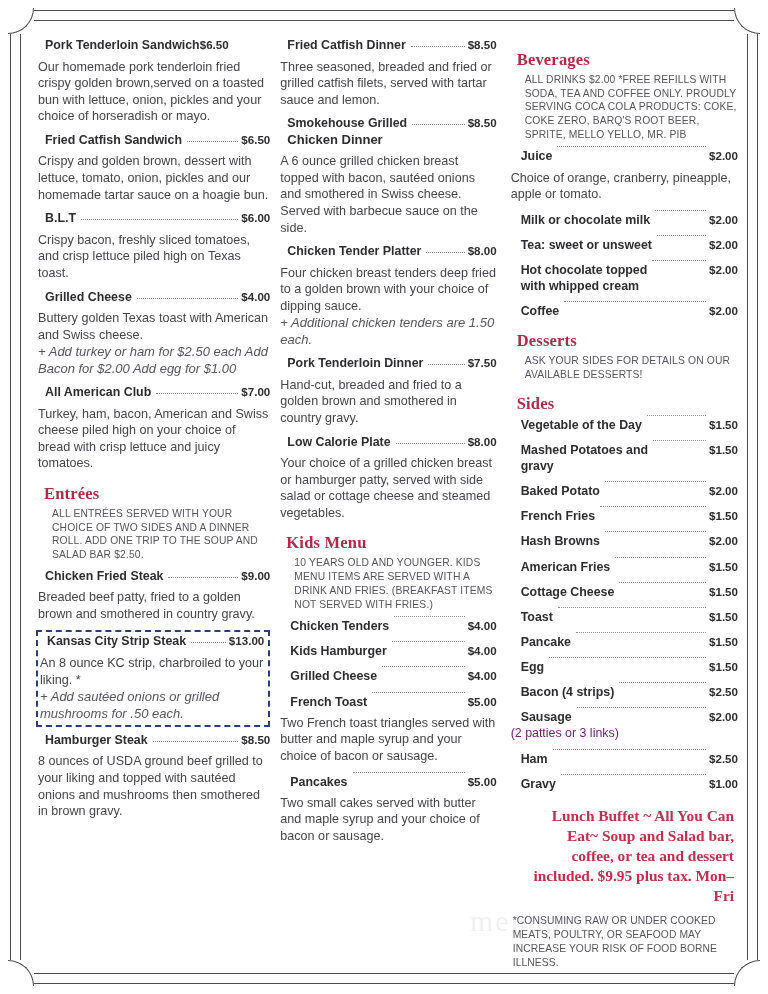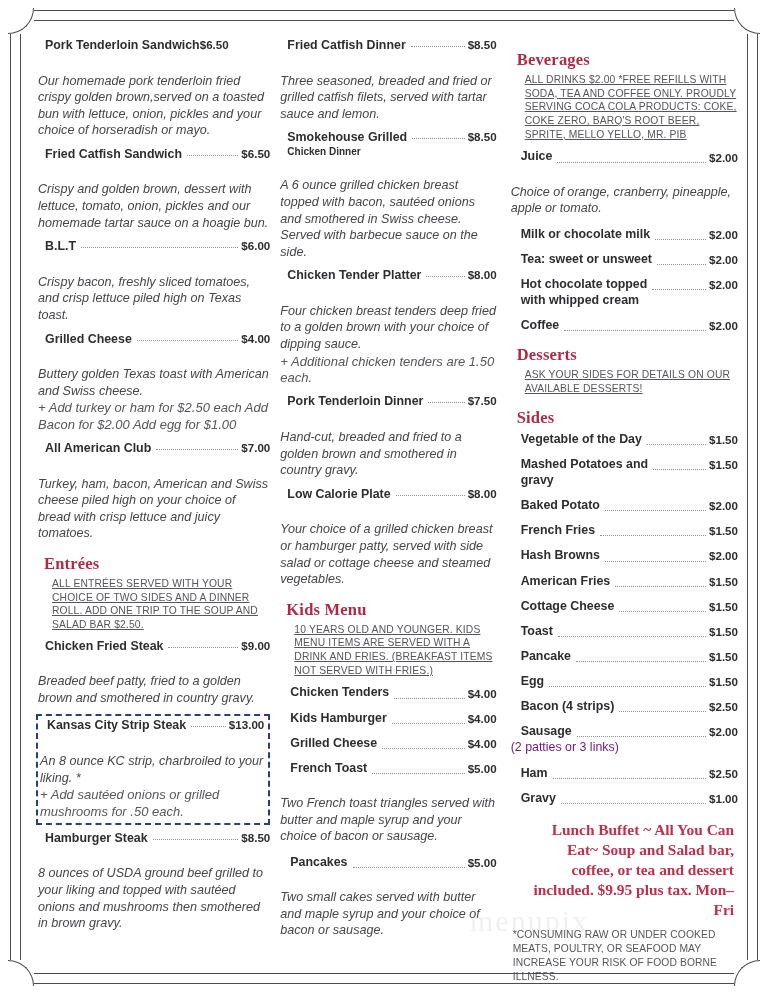--- a/index.html
+++ b/index.html
@@ -92,31 +92,30 @@
     height: 0;
   }
   .item-head .price {
     font-weight: bold;
     font-size: 11.6px;
     color: #2d2d30;
     flex: 0 0 auto;
   }
   .sub-head {
     font-weight: bold;
-    font-size: 10px;
+    font-size: 13px;
     color: #2d2d30;
     line-height: 1.25;
     padding-left: 7px;
   }
   .desc {
     font-size: 12.6px;
     line-height: 1.32;
     color: #45454a;
-    margin-top: 19px;
-    font-style: italic;
+    margin-top: 5px;
   }
   .note {
     font-size: 13px;
     font-style: italic;
     line-height: 1.26;
     color: #55555b;
     margin-top: 1px;
   }
 
   
@@ -127,27 +126,26 @@
     color: #b02a46;
     margin: 12px 0 3px 6px;
     letter-spacing: .2px;
   }
   .section-note {
     font-size: 10.3px;
     line-height: 1.33;
     color: #55555b;
     letter-spacing: .15px;
     margin: 0 0 7px 14px;
-    text-decoration: underline;
   }
 
   
   .row {
     display: flex;
-    align-items: flex-end;
+    align-items: flex-start;
     font-weight: bold;
     font-size: 12.4px;
     color: #2d2d30;
     line-height: 1.3;
     margin-bottom: 9px;
     white-space: nowrap;
   }
   .row .nm { padding-left: 10px; }
   .row .leader {
     flex: 1 1 auto;

